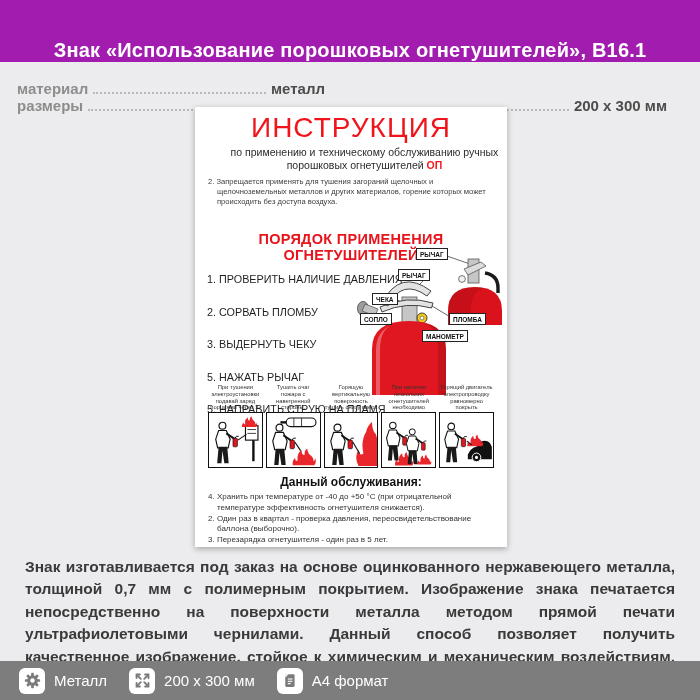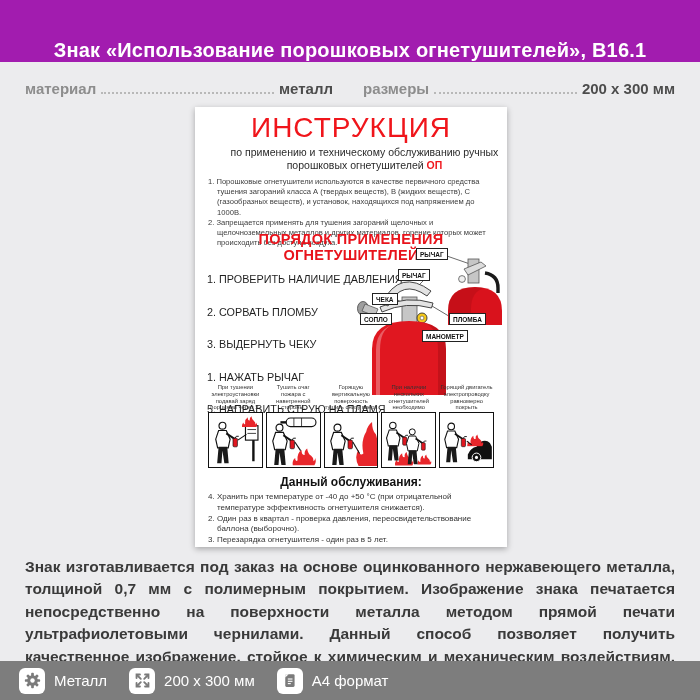--- a/index.html
+++ b/index.html
@@ -16,22 +16,23 @@
     position:absolute; left:0; top:0; width:700px; height:62px;
     background:#a21caf;
     display:flex; align-items:flex-end; justify-content:center;
   }
   .header-title {
     color:#ffffff; font-size:20px; font-weight:bold; letter-spacing:0.2px;
   }
 
   
   .specs {
-    position:absolute; left:25px; top:80px; width:650px;
+    position:absolute; left:17px; top:80px; width:650px;
     display:flex;
+    flex-direction:column;
   }
   .spec-row { display:flex; align-items:flex-end; font-size:15px; }
   .spec-row.left  { width:308px; margin-right:30px; }
   .spec-row.right { flex:1; }
   .spec-label { color:#8d8d8d; font-weight:bold; white-space:nowrap; }
   .spec-dots  { flex:1; border-bottom:2px dotted #b8b8b8; margin:0 5px 3px 5px; }
   .spec-value { color:#4c4c4c; font-weight:bold; white-space:nowrap; }
 
   
   .sign-card {
@@ -157,31 +158,30 @@
 <div class="sign-card">
 
   <div class="sign-title">ИНСТРУКЦИЯ</div>
 
   <div class="sign-subtitle">
     <span>по применению и техническому обслуживанию ручных</span><br>
     <span>порошковых огнетушителей</span><span class="hl">ОП</span>
   </div>
 
   <div class="sign-intro">
-    <div class="intro-item">1. Порошковые огнетушители используются в качестве первичного средства тушения загораний класса А (твердых веществ), В (жидких веществ), С (газообразных веществ), и установок, находящихся под напряжением до 1000В.</div>
     <div class="intro-item">2. Запрещается применять для тушения загораний щелочных и щелочноземельных металлов и других материалов, горение которых может происходить без доступа воздуха.</div>
   </div>
 
   <div class="order-heading">ПОРЯДОК ПРИМЕНЕНИЯ ОГНЕТУШИТЕЛЕЙ</div>
 
   <div class="steps">
     <div class="step">1. ПРОВЕРИТЬ НАЛИЧИЕ ДАВЛЕНИЯ</div>
     <div class="step">2. СОРВАТЬ ПЛОМБУ</div>
     <div class="step">3. ВЫДЕРНУТЬ ЧЕКУ</div>
-    <div class="step">1. НАЖАТЬ РЫЧАГ</div>
+    <div class="step">5. НАЖАТЬ РЫЧАГ</div>
     <div class="step">5. НАПРАВИТЬ СТРУЮ НА ПЛАМЯ</div>
   </div>
 
   <div class="illustration">
     <svg width="155" height="150" viewBox="0 0 155 150">
       <g stroke="#444" stroke-width="0.8">
         <line x1="92" y1="10" x2="118" y2="19"></line>
         <line x1="76" y1="31" x2="62" y2="45"></line>
         <line x1="44" y1="54" x2="56" y2="61"></line>
         <line x1="26" y1="72" x2="15" y2="65"></line>

